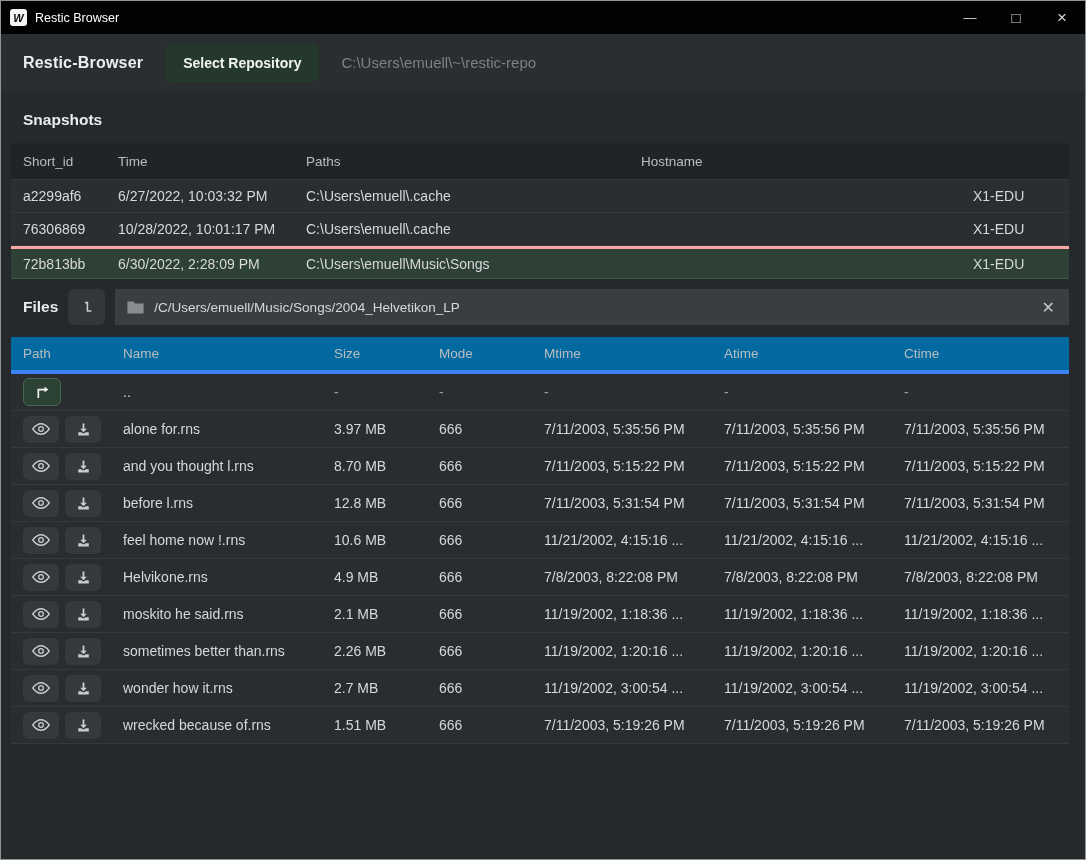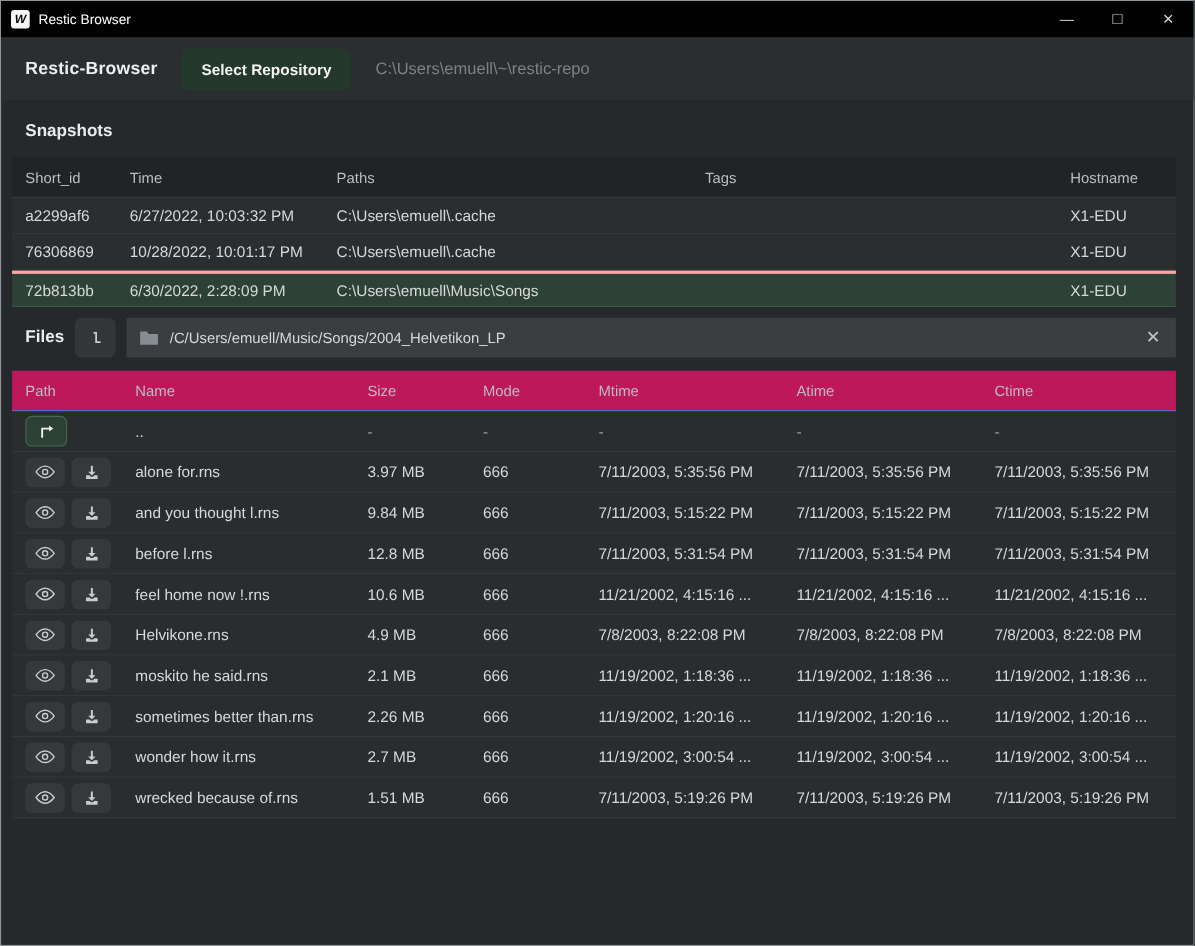--- a/index.html
+++ b/index.html
@@ -37,21 +37,21 @@
   .files-bar { display:flex; align-items:center; margin:10px 16px 0 10px; gap:10px; }
   .files-title { color:#e9ebec; font-size:15.5px; font-weight:bold; padding-left:12px; }
   .lvl-btn { width:37px; height:36px; background:#33373a; border:none; border-radius:6px; display:flex; align-items:center; justify-content:center; cursor:pointer; flex:0 0 auto; }
   .path-bar { flex:1; height:36px; background:#3a3e41; border-radius:0; display:flex; align-items:center; gap:10px; padding:0 12px; }
   .path-text { flex:1; color:#d5d8d9; font-size:13.5px; white-space:nowrap; overflow:hidden; }
   .clear-btn { background:transparent; border:none; color:#c3c7c9; font-size:16px; cursor:pointer; padding:0 2px; }
 
   
   .files-table { margin:12px 16px 0 10px; }
   .file-grid { display:grid; grid-template-columns:100px 211px 105px 105px 180px 180px 1fr; align-items:center; padding-left:12px; }
-  .file-head { height:37px; background:#be185d; color:#b9bdbf; font-size:13.5px; border-bottom:1px solid #3b82f6; }
+  .file-head { height:37px; background:#0369a1; color:#b9bdbf; font-size:13.5px; border-bottom:4px solid #3b82f6; }
   .file-row { height:37px; background:#2a2d2f; color:#d6d8d9; font-size:14px; border-bottom:1px solid #36393c; }
   .cell-dash { color:#9aa0a2; }
   .actions { display:flex; gap:6px; align-items:center; }
   .icon-btn { width:36px; height:27px; background:#35393b; border:none; border-radius:6px; display:flex; align-items:center; justify-content:center; cursor:pointer; }
   .up-btn { width:38px; height:28px; background:#2c4234; border:1px solid #47684f; border-radius:6px; display:flex; align-items:center; justify-content:center; cursor:pointer; }
   svg { display:block; }
 </style>
 </head>
 <body>
 
@@ -74,21 +74,20 @@
     <button class="select-repo">Select Repository</button>
     <span class="repo-path">C:\Users\emuell\~\restic-repo</span>
   </div>
 
   <div class="section-title">Snapshots</div>
   <div class="snap-table">
     <div class="snap-grid snap-head" id="snap-header">
         <span>Short_id</span>
         <span>Time</span>
         <span>Paths</span>
-        <span>Tags</span>
         <span>Hostname</span>
       </div>
     <div id="snap-rows">
         <div class="snap-grid snap-row">
           <span>a2299af6</span>
           <span>6/27/2022, 10:03:32 PM</span>
           <span>C:\Users\emuell\.cache</span>
           <span></span>
           <span>X1-EDU</span>
         </div>
@@ -197,21 +196,21 @@
             <button class="icon-btn">
               <span>
                 <svg width="15" height="15" viewBox="0 0 20 20">
                   <path d="M8.8 2h2.4v7h3.2L10 13.6 5.6 9h3.2z" fill="#c9cdce"></path>
                   <path d="M3 13.5h4.2l1.4 1.6h2.8l1.4-1.6H17V18H3z" fill="#c9cdce"></path>
                 </svg>
               </span>
             </button>
           </div>
           <span>and you thought l.rns</span>
-          <span>9.84 MB</span>
+          <span>8.70 MB</span>
           <span>666</span>
           <span>7/11/2003, 5:15:22 PM</span>
           <span>7/11/2003, 5:15:22 PM</span>
           <span>7/11/2003, 5:15:22 PM</span>
         </div>
         <div class="file-grid file-row">
           <div class="actions">
             <button class="icon-btn">
               <span>
                 <svg width="18" height="14" viewBox="0 0 24 16">

